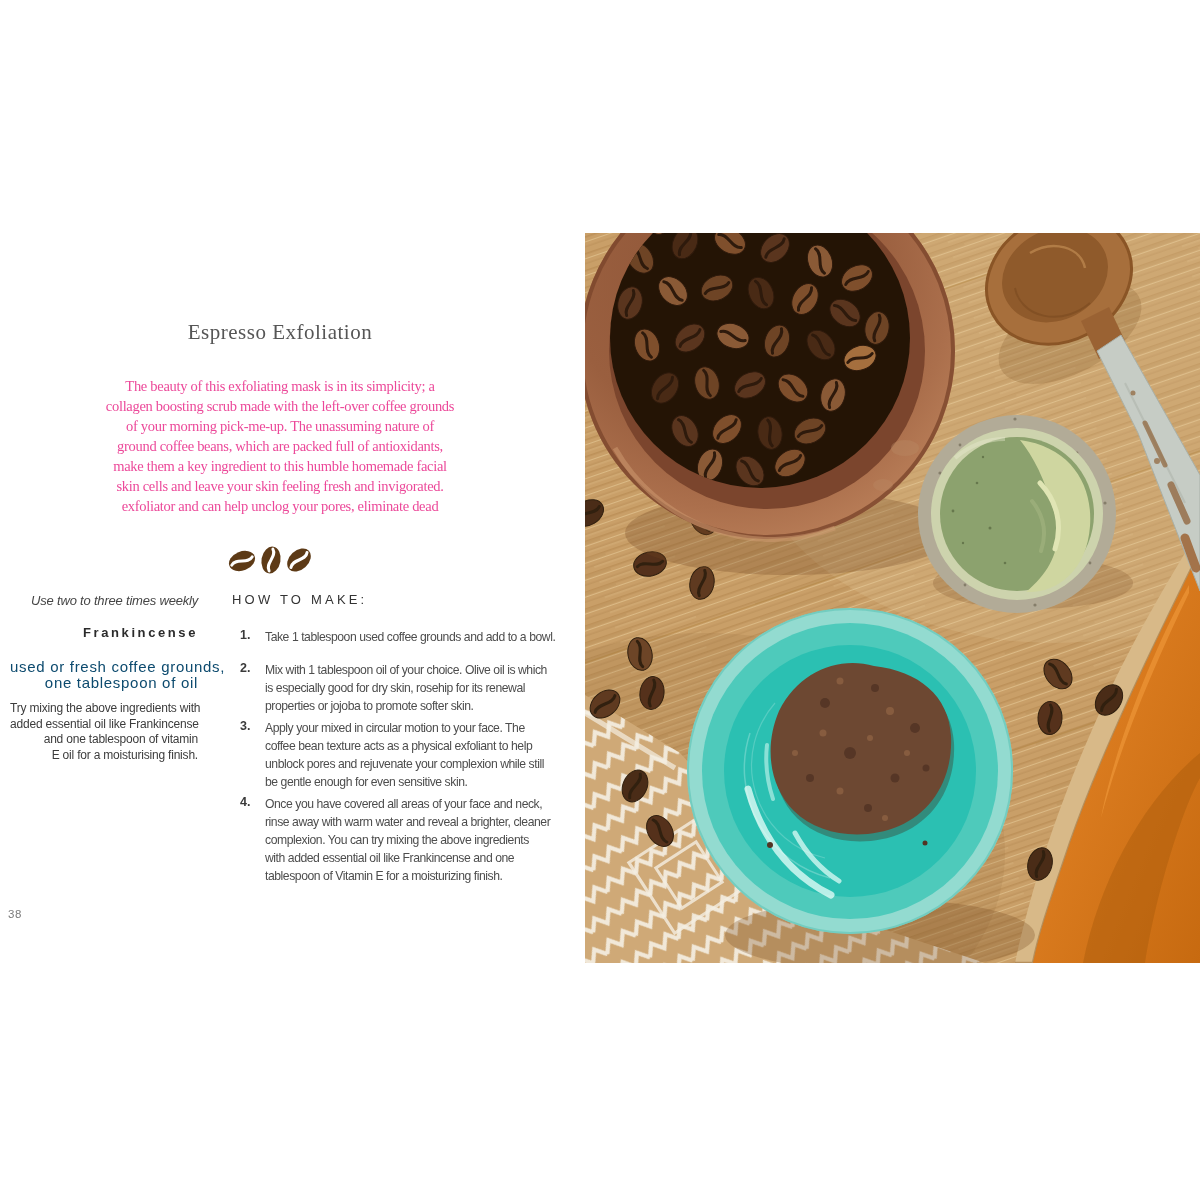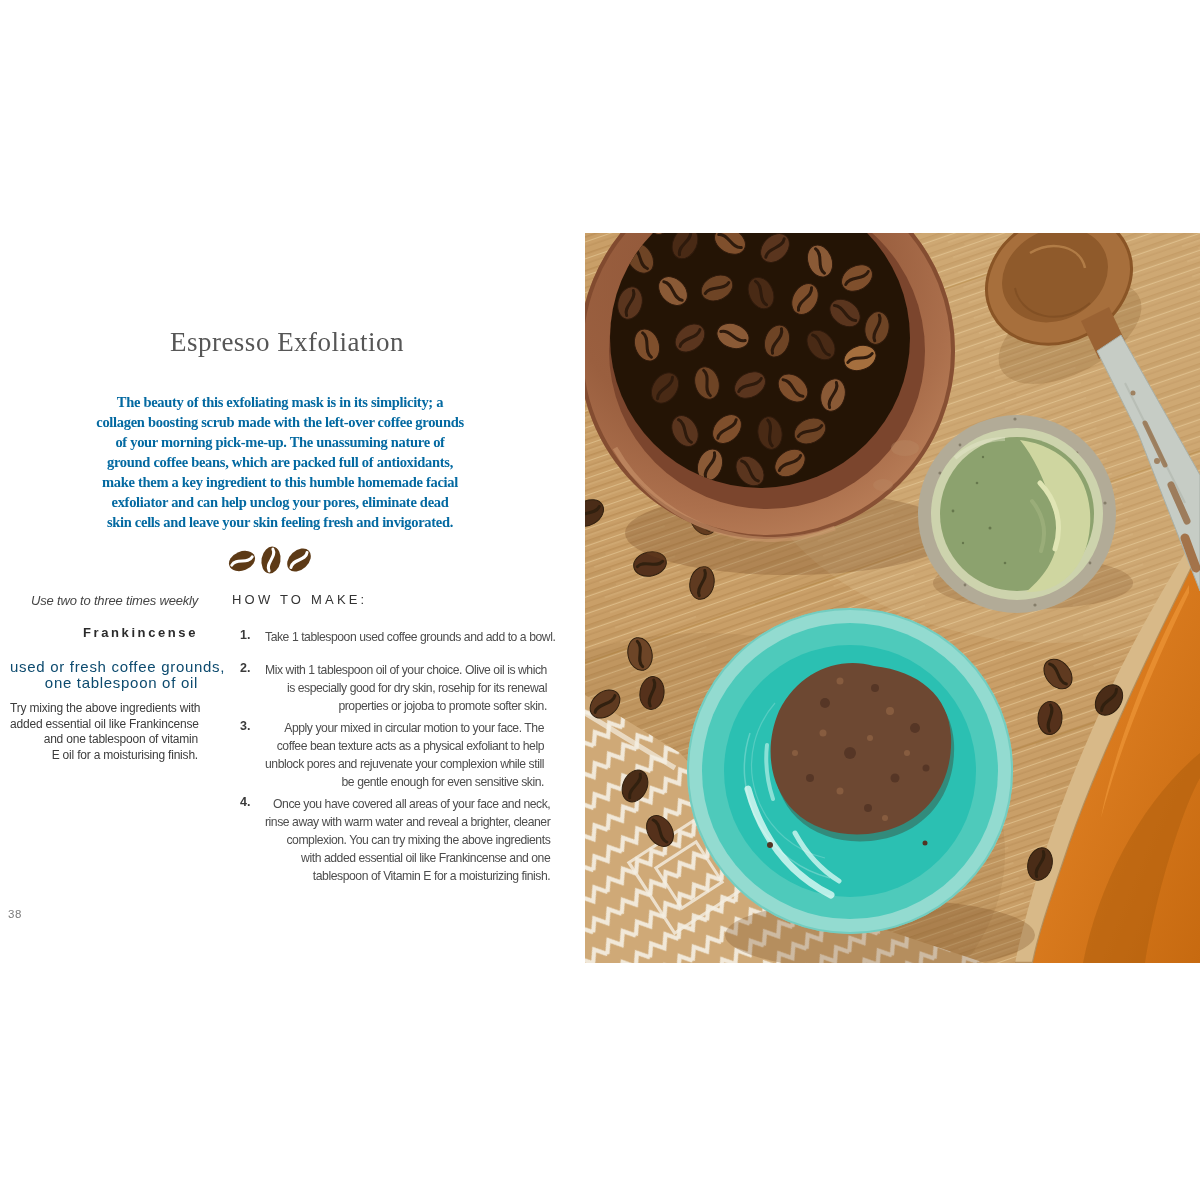--- a/index.html
+++ b/index.html
@@ -2,61 +2,61 @@
 <html><head>
 <meta charset="utf-8">
 <style>
   html,body{margin:0;padding:0;background:#ffffff;}
   .page{position:relative;width:1200px;height:1200px;background:#ffffff;overflow:hidden;
         font-family:"Liberation Sans",sans-serif;color:#4b4b4b;}
   .abs{position:absolute;}
   
   .title{left:90px;top:320px;width:380px;text-align:center;
          font-family:"Liberation Serif",serif;font-weight:400;
-         font-size:27px;letter-spacing:.5px;color:#565656;margin:7px;}
-  .intro{left:88px;top:392px;width:384px;text-align:center;
+         font-size:21px;letter-spacing:.5px;color:#565656;margin:0;}
+  .intro{left:88px;top:376px;width:384px;text-align:center;
          font-family:"Liberation Serif",serif;font-size:14.5px;letter-spacing:-.3px;
-         line-height:20px;color:#0369a1;font-weight:bold;}
+         line-height:20px;color:#ec4899;}
   .intro div{white-space:nowrap;}
   
   .bean-icons{left:228px;top:545px;}
   
   .sidebar{left:10px;width:188px;text-align:right;}
   .freq{top:593px;font-style:italic;font-size:13px;color:#454545;letter-spacing:-.2px;}
   .ingr-h{top:625px;font-size:13px;font-weight:bold;letter-spacing:2.6px;color:#2b2b2b;}
   .ingr-l{top:659px;font-size:15px;font-weight:normal;letter-spacing:.7px;line-height:15.5px;color:#0c4a6e;}
   .tip{top:701px;font-size:12px;letter-spacing:-.2px;line-height:15.7px;color:#3c3c3c;}
   .sidebar div{white-space:nowrap;}
   
   .howto-h{left:232px;top:592px;font-size:13px;letter-spacing:3.2px;color:#333333;font-weight:400;}
   .step{left:240px;}
   .step .num{position:absolute;left:0;top:0;font-weight:bold;font-size:12.5px;color:#3a3a3a;}
   .step .lines{position:absolute;left:25px;top:0;font-size:12.2px;letter-spacing:-.45px;
                line-height:18px;color:#4d4d4d;}
-  .step .lines div{white-space:nowrap;text-align:right;}
+  .step .lines div{white-space:nowrap;}
   .s1{top:628px;} .s2{top:661px;} .s3{top:719px;} .s4{top:795px;}
   .pagenum{left:8px;top:908px;font-size:11.5px;color:#7a7a7a;letter-spacing:.5px;}
   
   .photo{left:585px;top:233px;width:615px;height:730px;margin:0;}
 </style>
 </head>
 <body>
 
 <div class="page">
 
   <h1 class="abs title">Espresso Exfoliation</h1>
 
   <div class="abs intro">
     <div>The beauty of this exfoliating mask is in its simplicity; a</div>
     <div>collagen boosting scrub made with the left-over coffee grounds</div>
     <div>of your morning pick-me-up. The unassuming nature of</div>
     <div>ground coffee beans, which are packed full of antioxidants,</div>
     <div>make them a key ingredient to this humble homemade facial</div>
+    <div>skin cells and leave your skin feeling fresh and invigorated.</div>
     <div>exfoliator and can help unclog your pores, eliminate dead</div>
-    <div>skin cells and leave your skin feeling fresh and invigorated.</div>
   </div>
 
   <div class="abs bean-icons">
     <svg width="88" height="32" viewBox="0 0 88 32">
       <defs>
         <g id="ib">
           <ellipse rx="9.5" ry="13.5" fill="#5d3a16"></ellipse>
           <path d="M0,-11 C5.5,-4.5 -5.5,4.5 0,11" fill="none" stroke="#ffffff" stroke-width="3" stroke-linecap="round"></path>
         </g>
       </defs>

